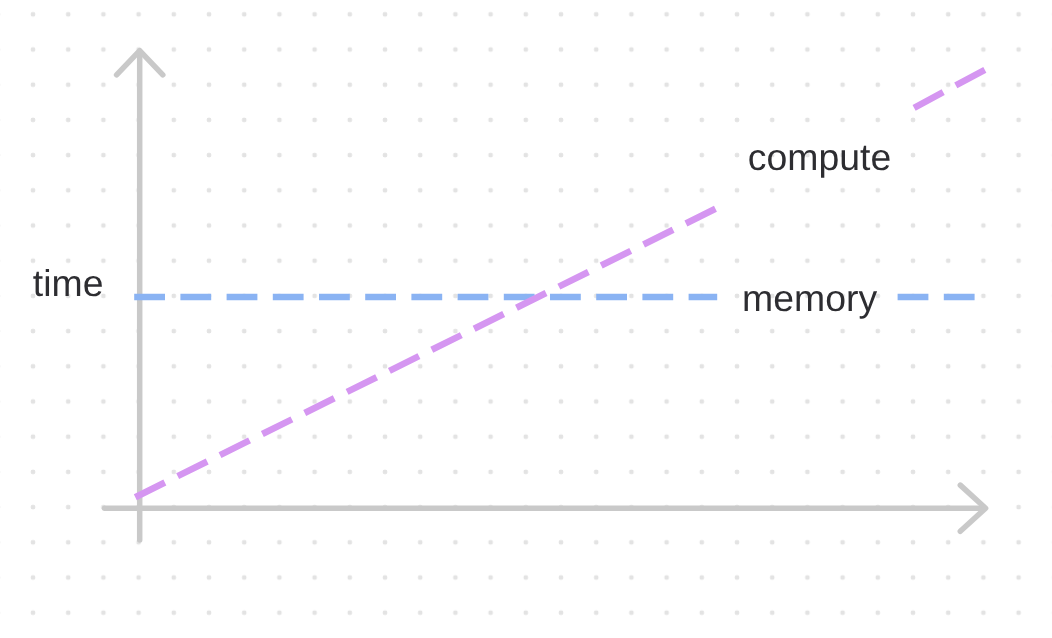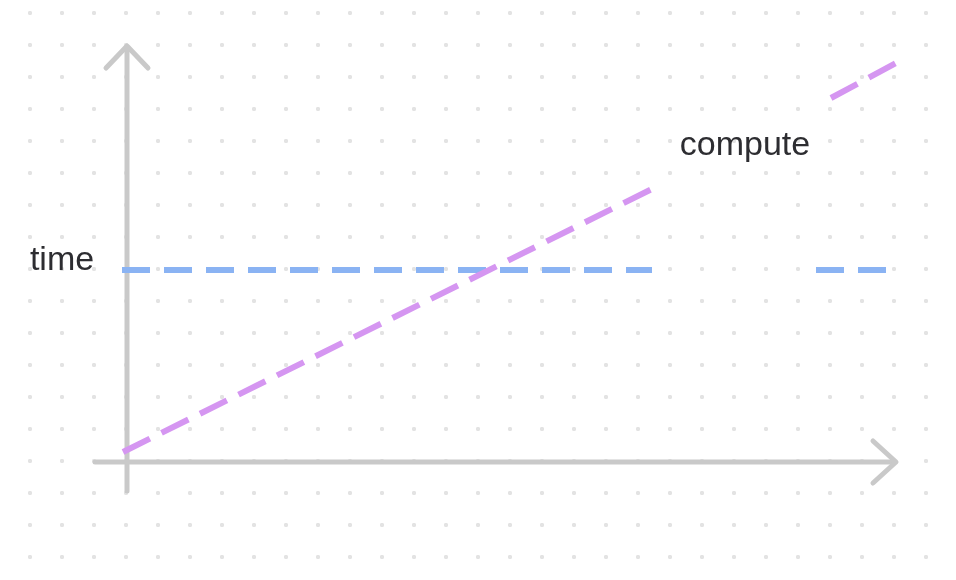--- a/index.html
+++ b/index.html
@@ -58,15 +58,16 @@
     <line x1="816" y1="270" x2="897" y2="270" stroke="#8ab3f3" stroke-width="6" stroke-dasharray="28 14"></line>
 
     <line x1="123" y1="452" x2="660" y2="185" stroke="#d596f1" stroke-width="6" stroke-dasharray="30 13"></line>
     <line x1="831" y1="98" x2="898" y2="62" stroke="#d596f1" stroke-width="6" stroke-dasharray="30 13"></line>
   </svg>
 
   <div class="label label-compute">compute</div>
 
   <div class="label label-time">time</div>
 
+  <div class="label label-memory">memory</div>
 
 
 </div>
 
 </body></html>

